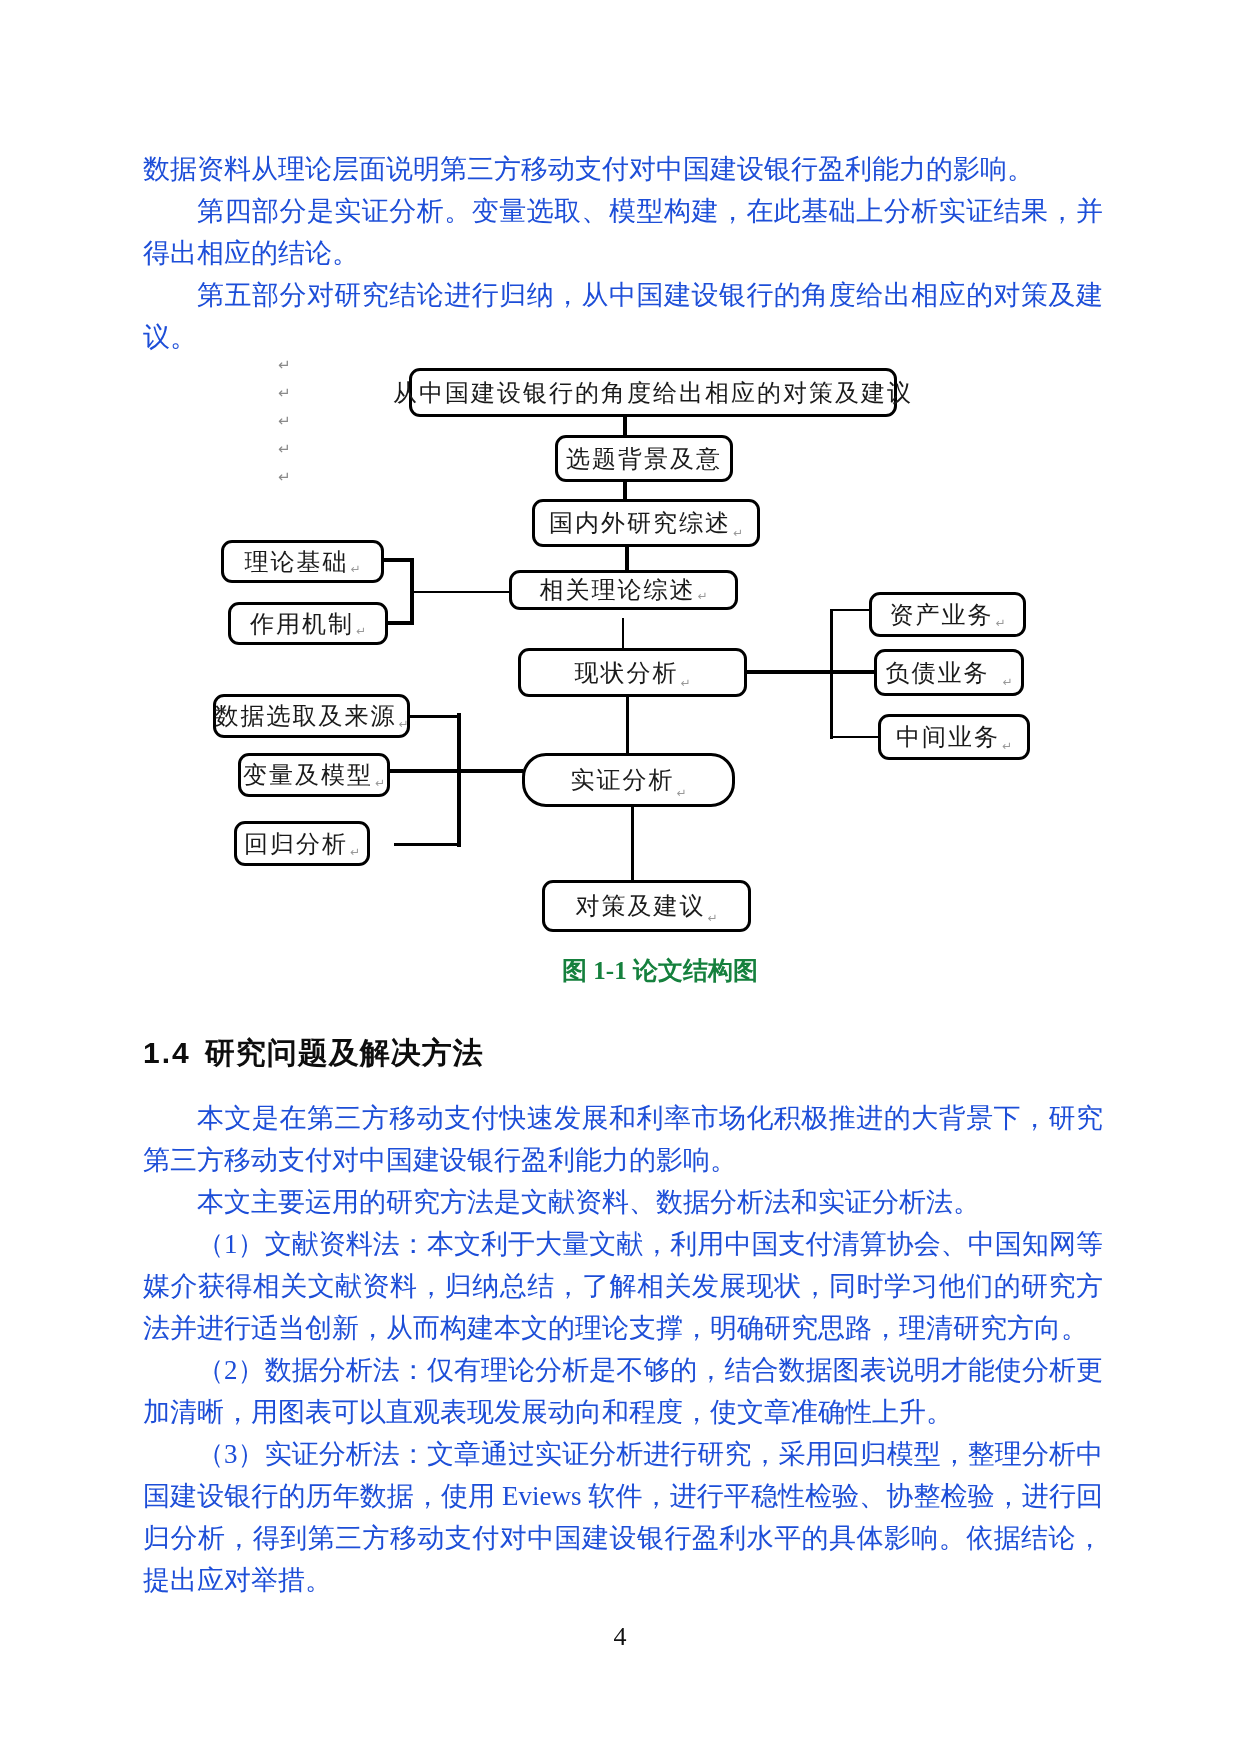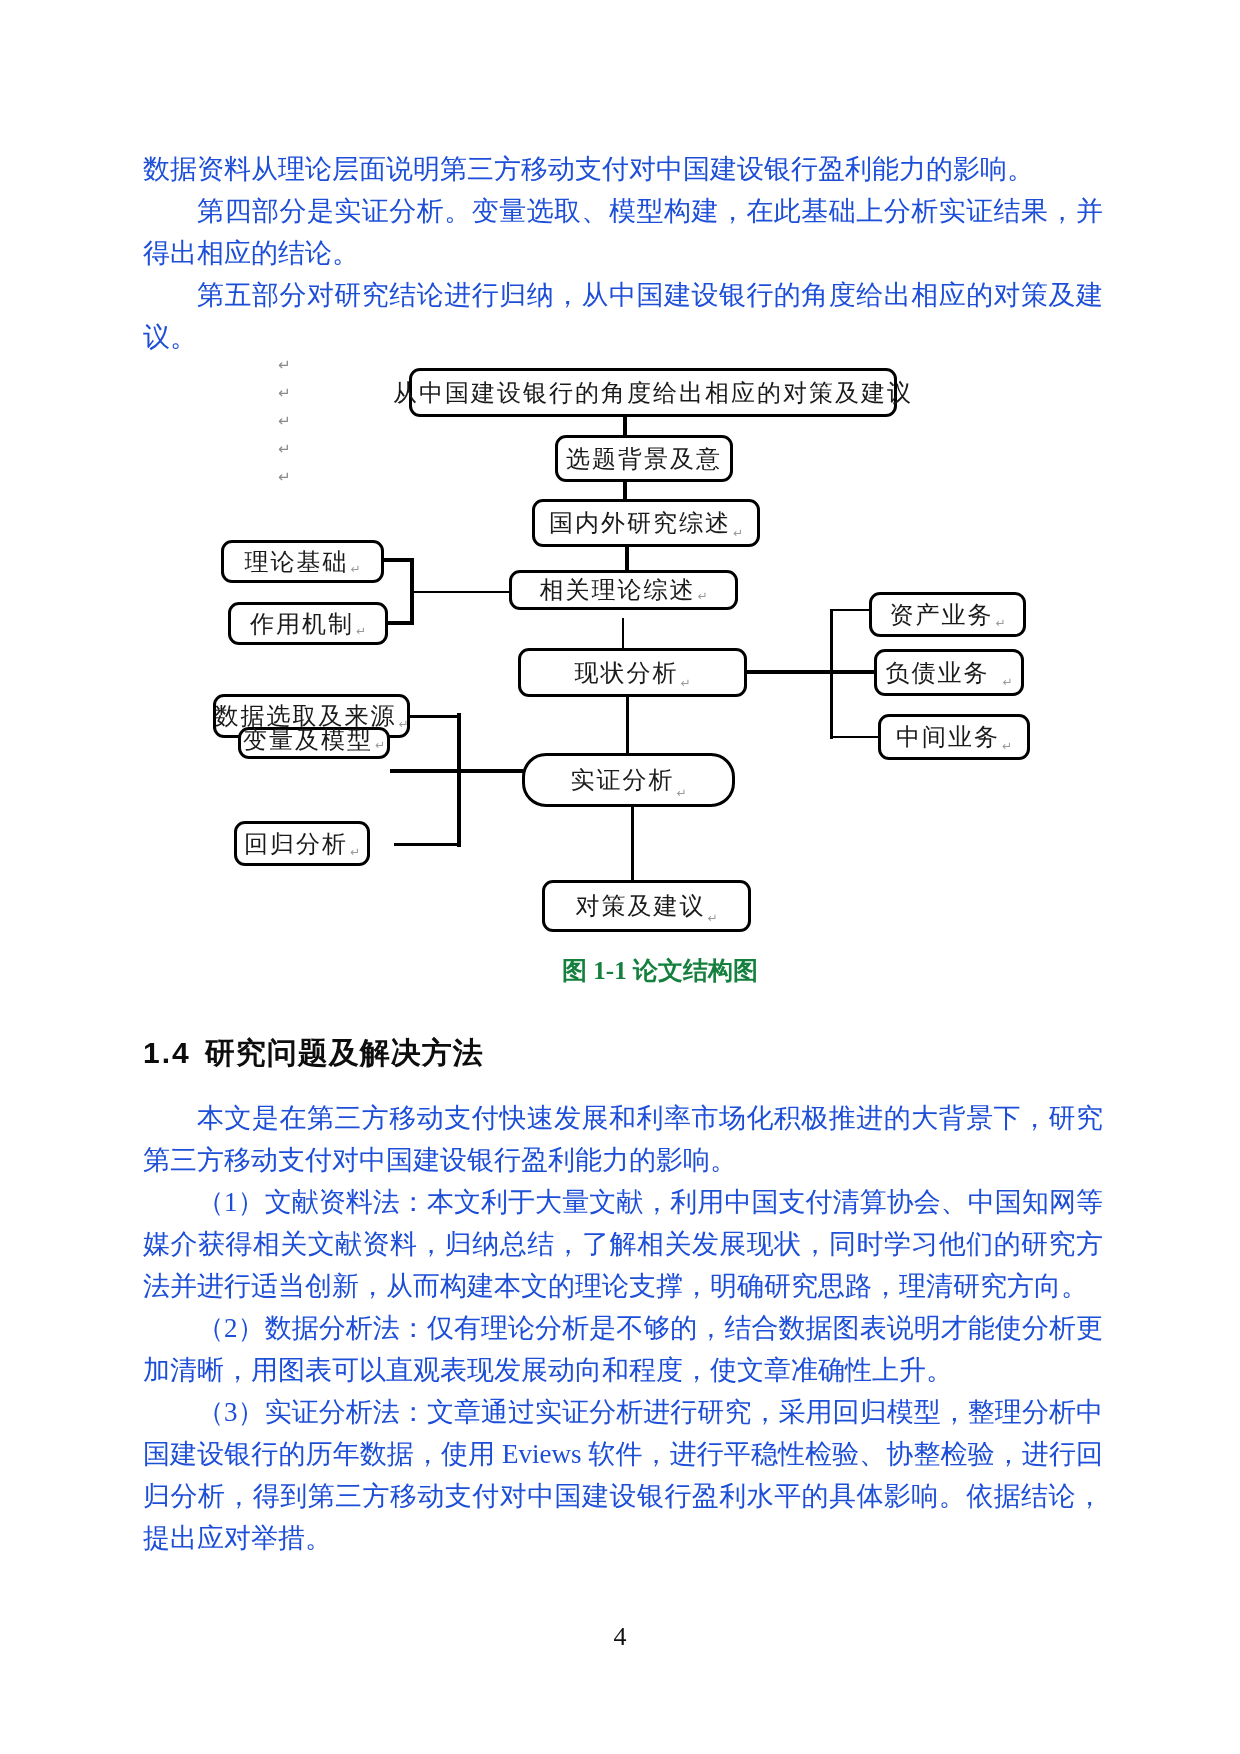--- a/index.html
+++ b/index.html
@@ -140,21 +140,21 @@
         <span class="pmark">↵</span>
     </div>
     <div class="node" style="left:228px; top:602px; width:160px; height:43px;">
       <span>作用机制</span>
         <span class="pmark">↵</span>
     </div>
     <div class="node" style="left:213px; top:694px; width:197px; height:44px;">
       <span>数据选取及来源</span>
         <span class="pmark">↵</span>
     </div>
-    <div class="node" style="left:238px; top:727px; width:152px; height:32px;align-items:flex-end;">
+    <div class="node" style="left:238px; top:753px; width:152px; height:44px;">
       <span>变量及模型</span>
         <span class="pmark">↵</span>
     </div>
     <div class="node" style="left:234px; top:821px; width:136px; height:45px;">
       <span>回归分析</span>
         <span class="pmark">↵</span>
     </div>
     <div class="node" style="left:522px; top:753px; width:213px; height:54px;border-radius:24px;">
       <span>实证分析</span>
         <span class="pmark">↵</span>
@@ -178,20 +178,21 @@
 
     <div class="caption" style="top:954px;">图 1-1  论文结构图</div>
   </div>
 
   <h2 class="section-heading" style="top:1033px; margin:0;">
     <span class="sec-num">1.4</span><span>研究问题及解决方法</span>
   </h2>
 
   <div class="textblock" style="top:1097px;">
     <p>本文是在第三方移动支付快速发展和利率市场化积极推进的大背景下，研究第三方移动支付对中国建设银行盈利能力的影响。</p>
+    <p>本文主要运用的研究方法是文献资料、数据分析法和实证分析法。</p>
     <p>（1）文献资料法：本文利于大量文献，利用中国支付清算协会、中国知网等媒介获得相关文献资料，归纳总结，了解相关发展现状，同时学习他们的研究方法并进行适当创新，从而构建本文的理论支撑，明确研究思路，理清研究方向。</p>
     <p>（2）数据分析法：仅有理论分析是不够的，结合数据图表说明才能使分析更加清晰，用图表可以直观表现发展动向和程度，使文章准确性上升。</p>
     <p>（3）实证分析法：文章通过实证分析进行研究，采用回归模型，整理分析中国建设银行的历年数据，使用 Eviews 软件，进行平稳性检验、协整检验，进行回归分析，得到第三方移动支付对中国建设银行盈利水平的具体影响。依据结论，提出应对举措。</p>
   </div>
 
   <div class="page-number">4</div>
 
 </div>
 
 </body></html>

